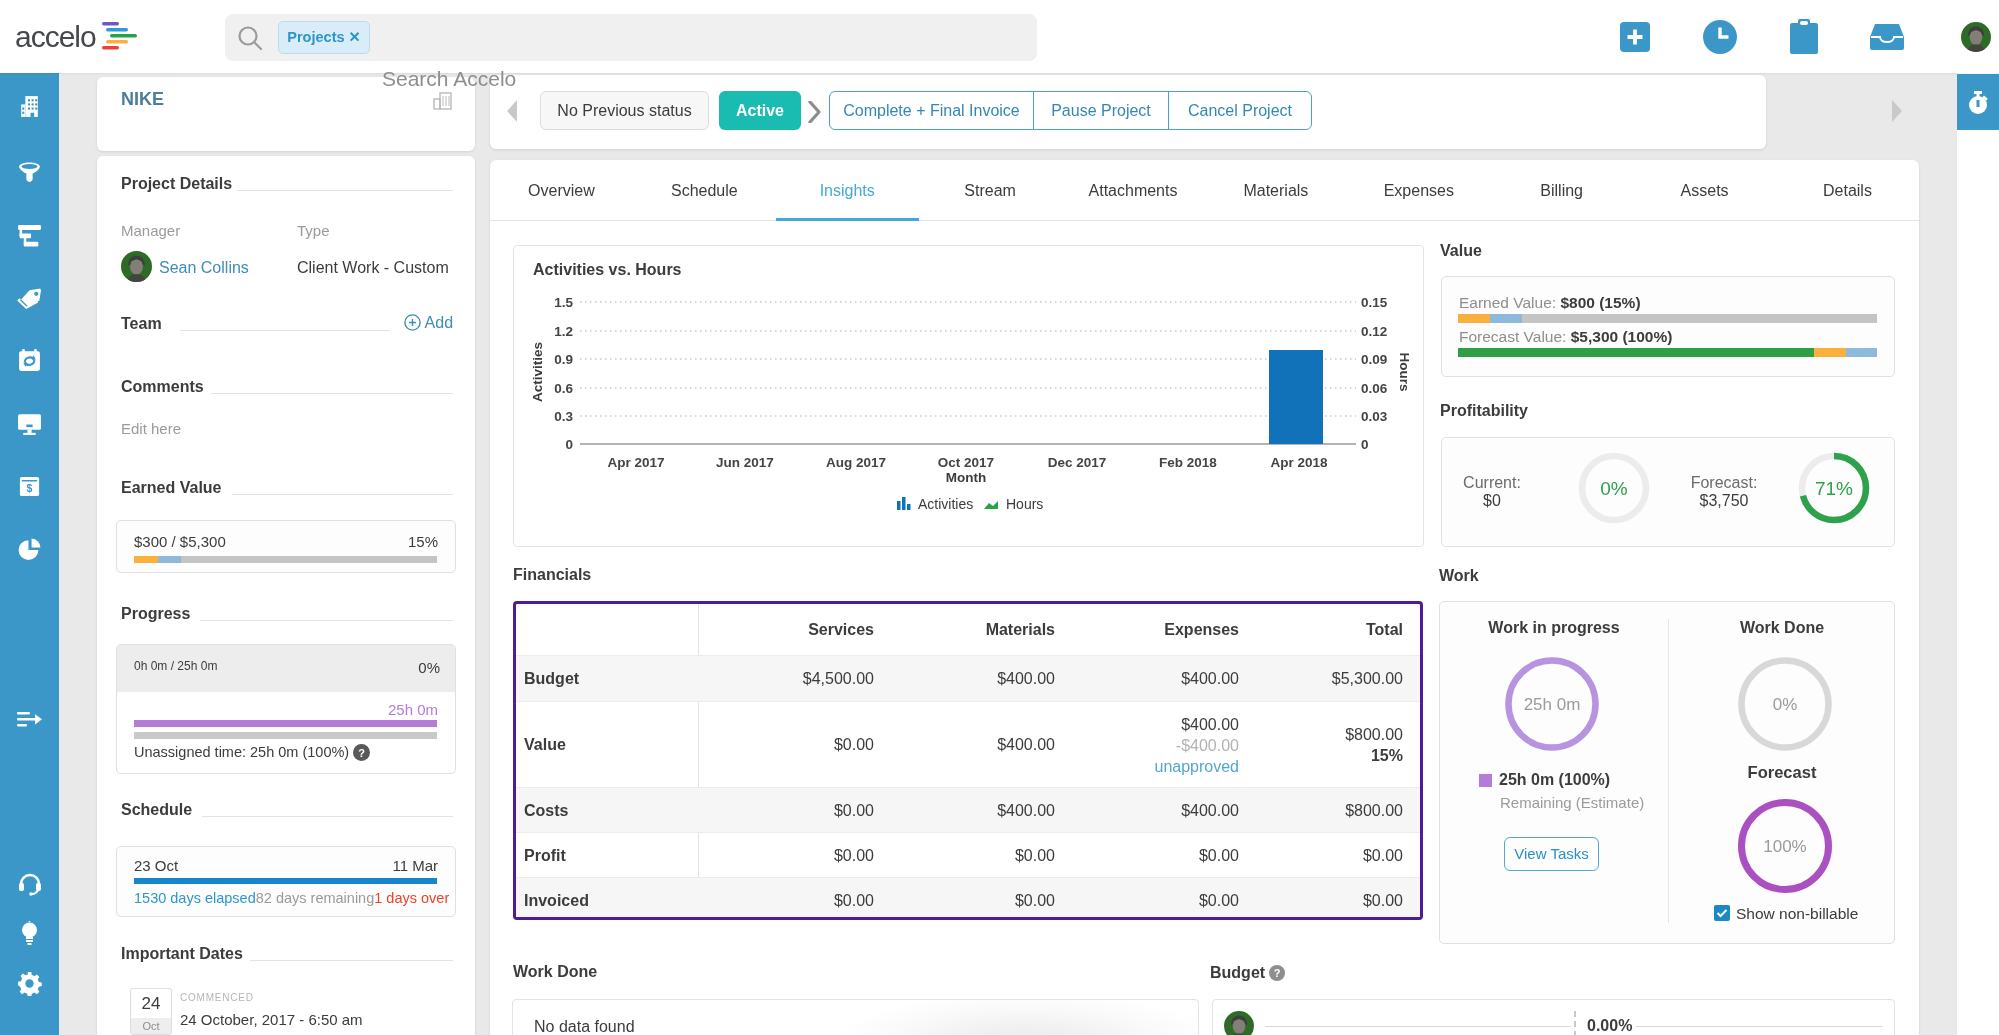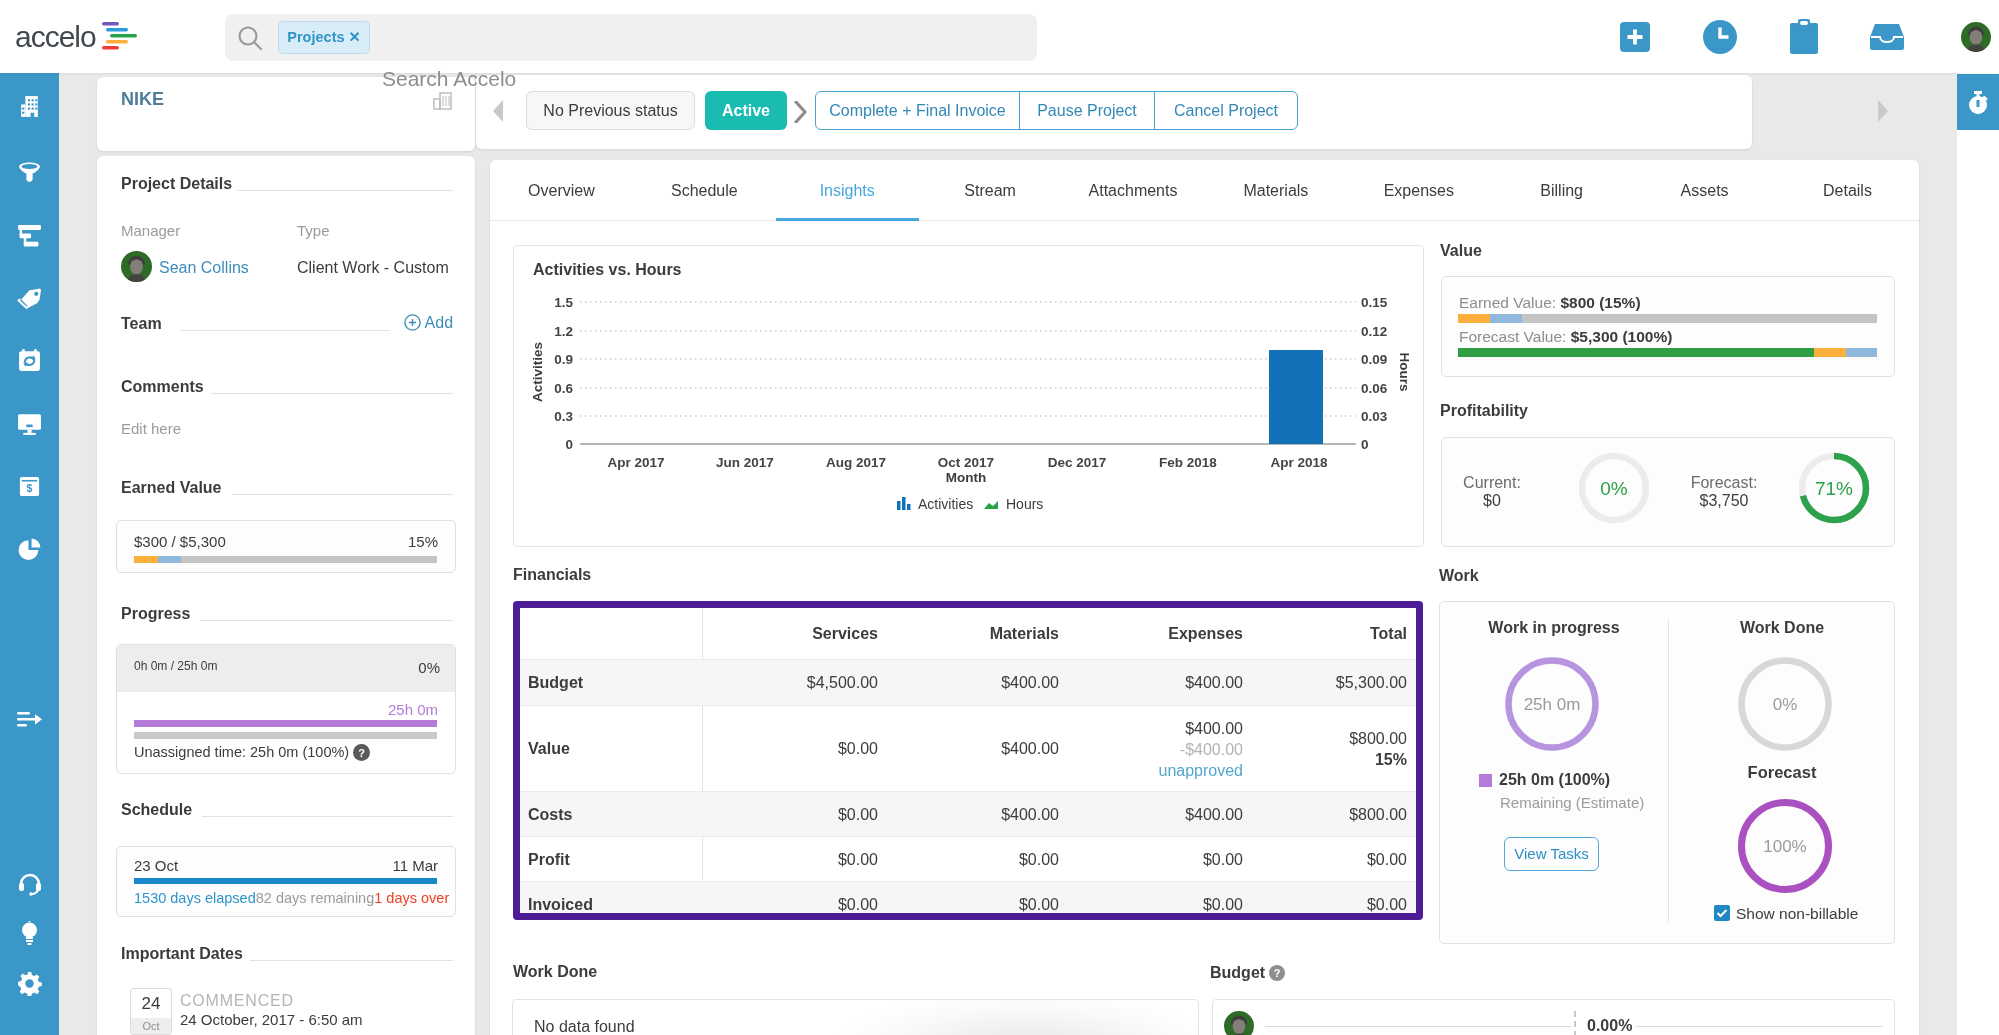--- a/index.html
+++ b/index.html
@@ -265,25 +265,25 @@
     <div class="abs" style="left:17px;top:31px;width:303px;height:6px;background:#1787c9;"></div>
     <div class="abs" style="left:17px;top:43px;font-size:14.5px;white-space:nowrap;"><span style="color:#2d96cc;">1530 days elapsed</span><span style="color:#9b9b9b;">82 days remaining</span><span style="color:#f04124;">1 days over</span></div>
   </div>
 
   <div class="abs sect" style="left:24px;top:789px;">Important Dates</div>
   <div class="hrline" style="left:153px;top:804px;width:203px;"></div>
   <div class="abs" style="left:33px;top:832px;width:42px;height:47px;border:1px solid #ddd;border-radius:3px;text-align:center;overflow:hidden;">
     <div style="font-size:17px;color:#3c3c3c;padding-top:5px;">24</div>
     <div style="font-size:11px;color:#8e8e8e;background:#eee;margin-top:4px;height:18px;line-height:16px;">Oct</div>
   </div>
-  <div class="abs" style="left:83px;top:836px;font-size:16px;color:#b5b5b5;letter-spacing:0.8px;">COMMENCED</div>
+  <div class="abs" style="left:83px;top:836px;font-size:10px;color:#b5b5b5;letter-spacing:0.8px;">COMMENCED</div>
   <div class="abs" style="left:83px;top:855px;font-size:15px;color:#3c3c3c;">24 October, 2017 - 6:50 am</div>
 </div>
 
-<div class="card" style="left:476px;top:75px;width:1276px;height:74px;">
+<div class="card" style="left:490px;top:75px;width:1276px;height:74px;">
   <svg class="abs" style="left:17px;top:25px;" width="10" height="22" viewBox="0 0 10 22">
       <path d="M10 0L0 11l10 11z" fill="#c9c9c9"></path>
     </svg>
   <div class="abs" style="left:50px;top:16px;width:169px;height:39px;background:#f7f7f7;border:1px solid #dcdcdc;border-radius:6px;text-align:center;line-height:37px;font-size:16px;color:#3c3c3c;">No Previous status</div>
   <div class="abs" style="left:229px;top:16px;width:82px;height:39px;background:#1abcb2;border-radius:6px;text-align:center;line-height:39px;font-size:16px;color:#fff;font-weight:bold;">Active</div>
   <svg class="abs" style="left:318px;top:26px;" width="13" height="22" viewBox="0 0 13 22">
       <path d="M2 1l9 10-9 10" fill="none" stroke="#8c8c8c" stroke-width="3.2" stroke-linecap="round" stroke-linejoin="round"></path>
     </svg>
   <div class="abs" style="left:339px;top:16px;height:39px;border:1px solid #49a0d5;border-radius:6px;display:flex;">
     <div style="width:204px;text-align:center;line-height:37px;font-size:16px;color:#3387b5;border-right:1px solid #49a0d5;">Complete + Final Invoice</div>
@@ -391,21 +391,21 @@
       </svg>
     <div class="abs" style="left:242px;top:36px;width:80px;text-align:center;font-size:16px;color:#6b6b6b;">Forecast:<br><span style="color:#3c3c3c;">$3,750</span></div>
     <svg class="abs" style="left:356px;top:14px;" width="72" height="72">
       <circle cx="36" cy="36" r="32" fill="none" stroke="#ececec" stroke-width="6.5"></circle>
       <circle cx="36" cy="36" r="32" fill="none" stroke="#2da14b" stroke-width="6.5" stroke-dasharray="142.7 58.4" transform="rotate(-90 36 36)"></circle>
       <text x="36" y="43" font-size="19" fill="#2da14b" text-anchor="middle" font-family="Liberation Sans, sans-serif">71%</text>
     </svg>
   </div>
 
   <div class="abs sect" style="left:23px;top:406px;">Financials</div>
-  <div class="abs" style="left:23px;top:441px;width:910px;height:319px;border:7px solid #4c1d95;border-radius:4px;overflow:hidden;font-size:16px;" id="fintable">
+  <div class="abs" style="left:23px;top:441px;width:910px;height:319px;border:3px solid #4c1d95;border-radius:4px;overflow:hidden;font-size:16px;" id="fintable">
     <div class="abs" style="left:182px;top:0;width:1px;height:319px;background:#e3e3e3;"></div>
 
     <div class="frow" style="top:0;height:51px;">
       <div class="fc fc1" style="line-height:51px;"><b>Services</b></div>
         <div class="fc fc2" style="line-height:51px;"><b>Materials</b></div>
         <div class="fc fc3" style="line-height:51px;"><b>Expenses</b></div>
         <div class="fc fc4" style="line-height:51px;"><b>Total</b></div>
     </div>
     <div class="frow" style="top:51px;height:46px;background:#f6f6f6;border-top:1px solid #ececec;">
       <div class="flabel">Budget</div>

